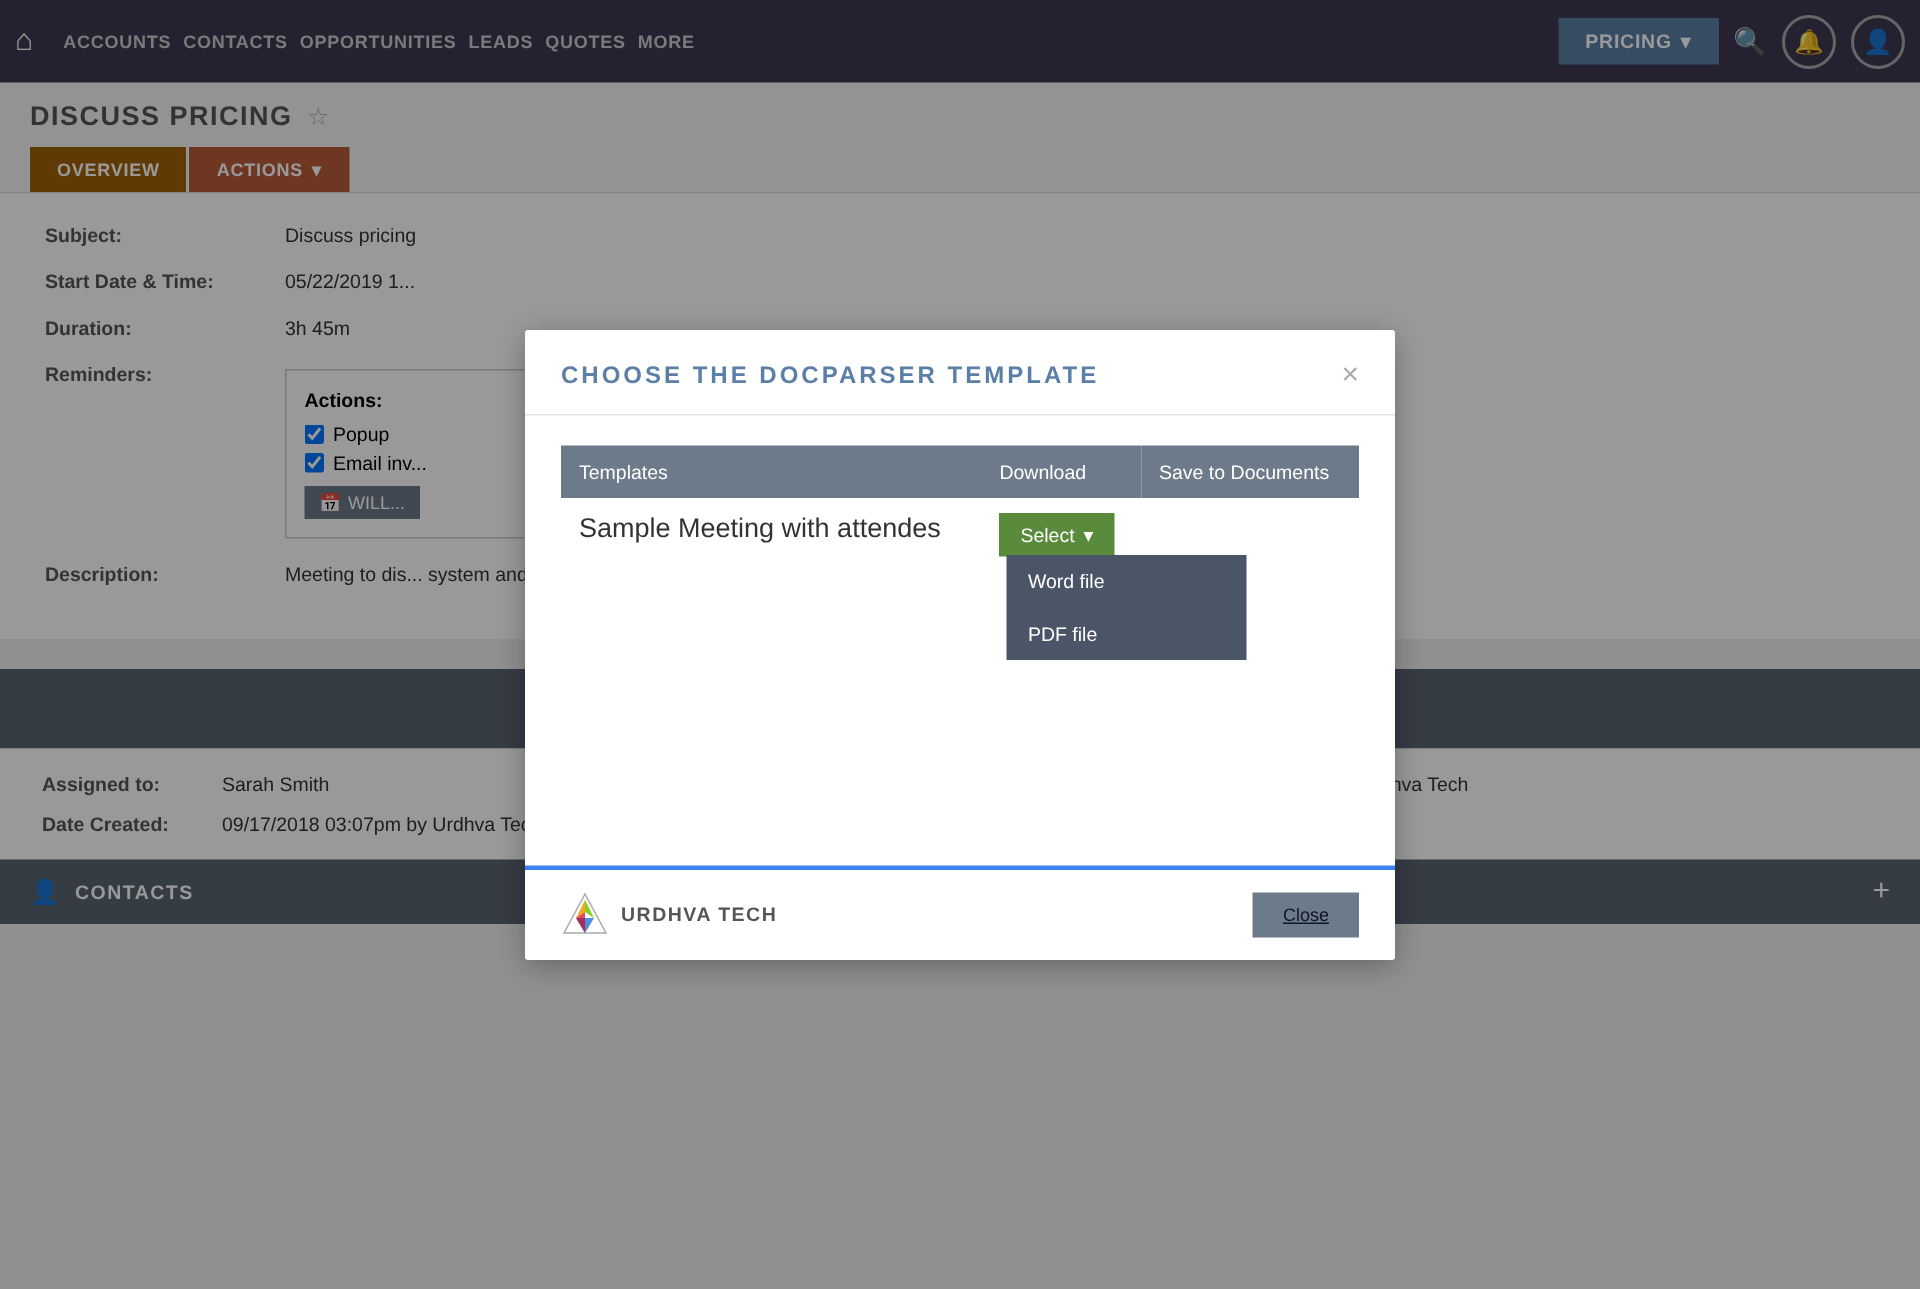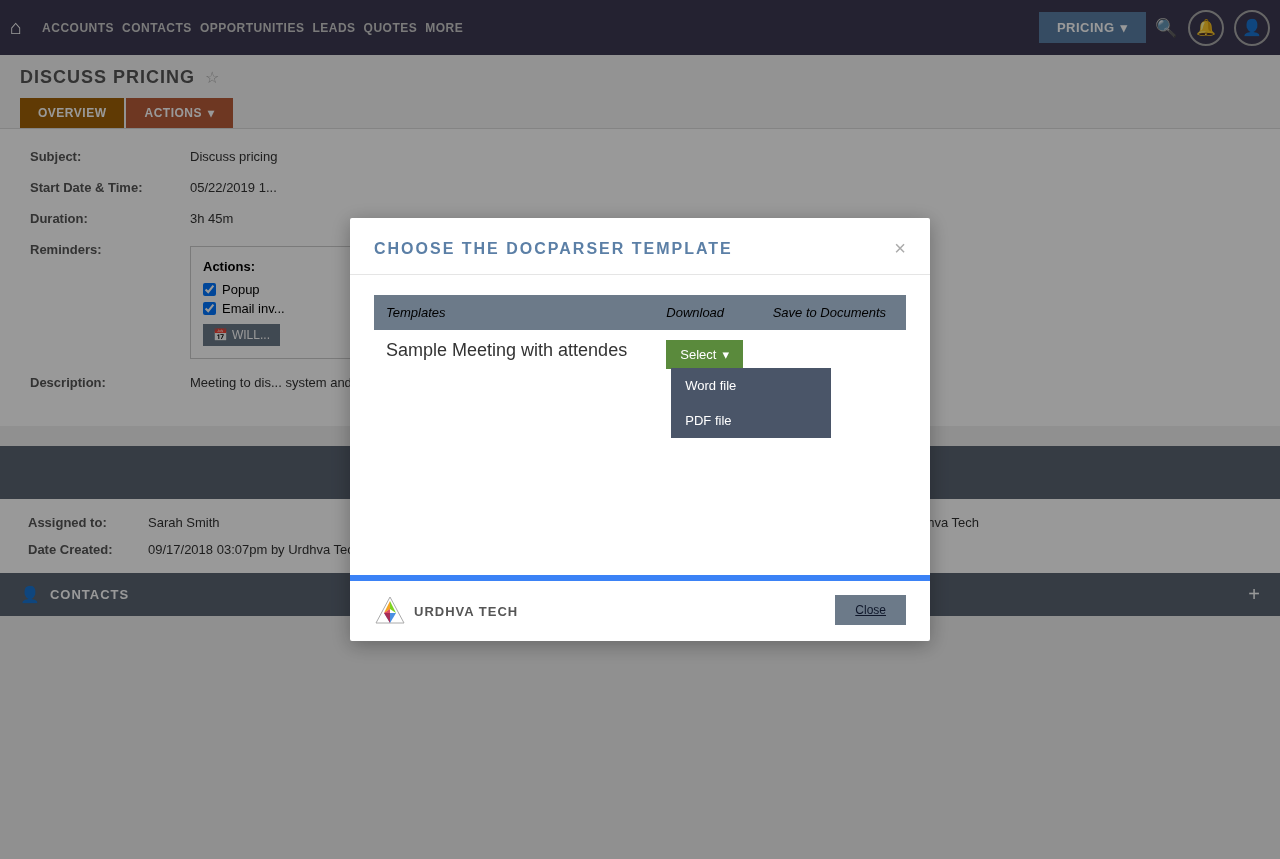--- a/index.html
+++ b/index.html
@@ -228,22 +228,21 @@
     .modal-body {
       padding: 20px 24px;
       min-height: 300px;
     }
     .template-table {
       width: 100%;
       border-collapse: collapse;
     }
     .template-table thead tr {
       background: #6c7a89;
-      color: #000000;
-      font-style: italic;
+      color: #ffffff;
     }
     .template-table th {
       padding: 10px 12px;
       text-align: left;
       font-weight: normal;
       font-size: 13px;
     }
     .template-table tbody tr td {
       padding: 10px 12px;
       vertical-align: top;
@@ -275,24 +274,24 @@
     }
     .dropdown-item {
       padding: 10px 14px;
       color: white;
       font-size: 13px;
       cursor: pointer;
     }
 
     .modal-footer {
       padding: 14px 24px;
-      border-top: 6px solid #3b82f6;
+      border-top: 3px solid #3b82f6;
       display: flex;
       justify-content: space-between;
-      align-items: flex-start;
+      align-items: center;
     }
     .footer-logo {
       display: flex;
       align-items: center;
       gap: 8px;
       font-size: 13px;
       font-weight: bold;
       color: #555;
       letter-spacing: 1px;
       text-transform: uppercase;

